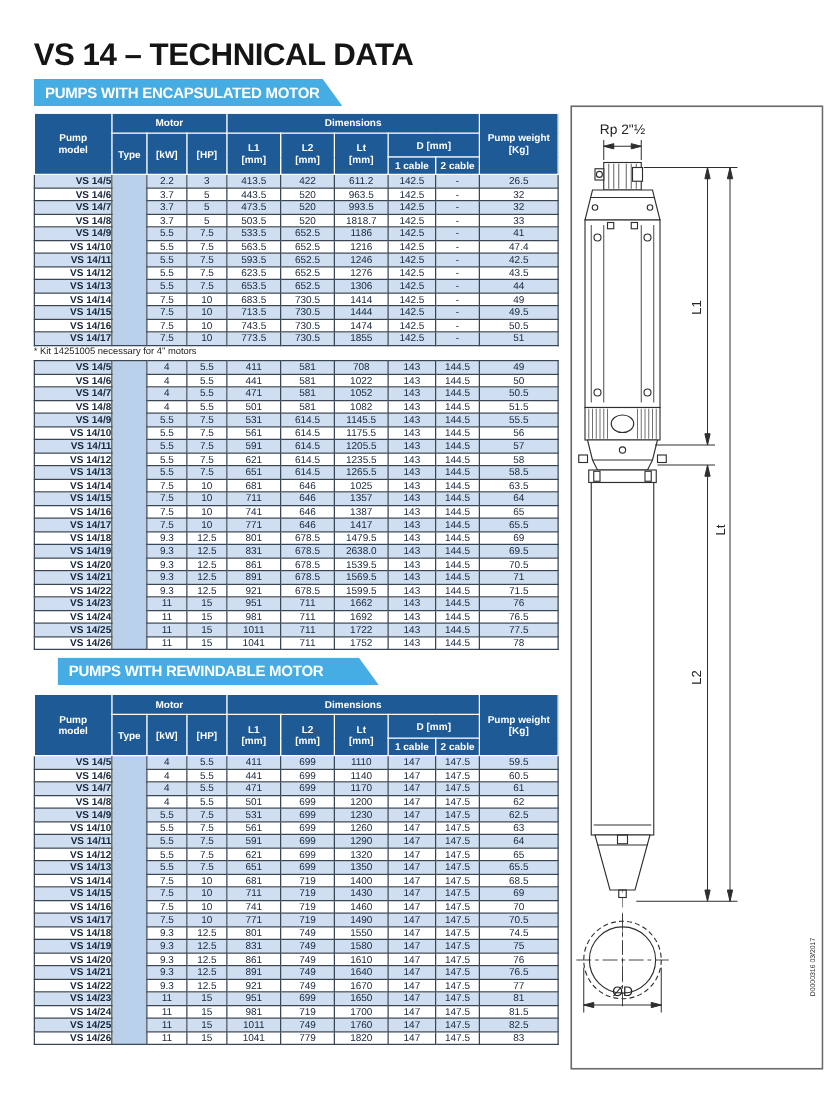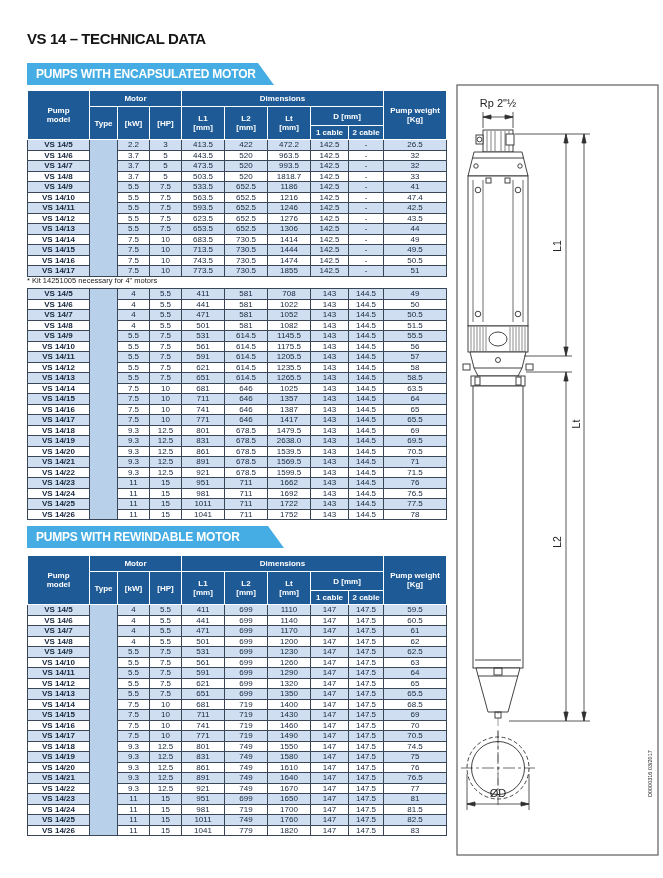--- a/index.html
+++ b/index.html
@@ -2,46 +2,46 @@
 <html><head>
 <meta charset="utf-8">
 <style>
   html,body{margin:0;padding:0;}
   body{
     width:663px;height:878px;position:relative;background:#ffffff;
     font-family:"Liberation Sans",sans-serif;color:#16253c;overflow:hidden;
   }
   .abs{position:absolute;}
   .page-title{
-    left:27px;top:30px;font-size:15px;font-weight:bold;color:#151515;
+    left:27px;top:30px;font-size:25px;font-weight:bold;color:#151515;
     letter-spacing:-0.4px;white-space:nowrap;
   }
   .banner{
     left:27px;height:22px;line-height:22px;background:#45ade3;color:#fff;
     font-size:12px;font-weight:bold;padding-left:9px;letter-spacing:-0.2px;
     clip-path:polygon(0 0, calc(100% - 16px) 0, 100% 100%, 0 100%);
     white-space:nowrap;
   }
   #banner-1{top:63px;width:238px;}
-  #banner-2{top:526px;width:248px;}
+  #banner-2{top:526px;width:248px;margin-left:19px;}
 
   table{border-collapse:collapse;table-layout:fixed;width:419px;background:#fff;
         border:1px solid #3a4656;}
   th{
     background:#1e5a96;color:#ffffff;font-weight:bold;font-size:8px;
     border:1px solid #ffffff;padding:0;text-align:center;vertical-align:middle;
     white-space:pre-line;line-height:9px;
   }
   td{
     border:1px solid #3a4656;font-size:8px;text-align:center;padding:0;
     height:10.5px;box-sizing:border-box;line-height:9px;color:#16253c;
     vertical-align:middle;white-space:nowrap;overflow:hidden;
   }
   tr.shade td{background:#cfdff1;}
-  td.model{font-weight:bold;}
+  td.model{font-weight:bold;text-align:right;}
   td.type-cell{background:#b9d0ea !important;font-weight:bold;font-size:8.5px;padding-left:29px;}
   .hrow-group{height:16px;}
   .hrow-main{height:19px;}
   .hrow-sub{height:14px;}
   #table-1{left:27px;top:90px;}
   #footnote{left:27px;top:276px;font-size:7.5px;color:#222;white-space:nowrap;}
   #table-2{left:27px;top:288px;}
   #table-3{left:27px;top:555px;}
 
   #drawing{left:456px;top:84px;width:203px;height:772px;}
@@ -94,21 +94,21 @@
     </tr>
   </thead>
   <tbody>
       <tr class="shade">
         <td class="model">VS 14/5</td>
         <td rowspan="13" class="type-cell">E4 *</td>
         <td>2.2</td>
         <td>3</td>
         <td>413.5</td>
         <td>422</td>
-        <td>472.2</td>
+        <td>611.2</td>
         <td>142.5</td>
         <td>-</td>
         <td>26.5</td>
       </tr>
       <tr>
         <td class="model">VS 14/6</td>
         <td>3.7</td>
         <td>5</td>
         <td>443.5</td>
         <td>520</td>

